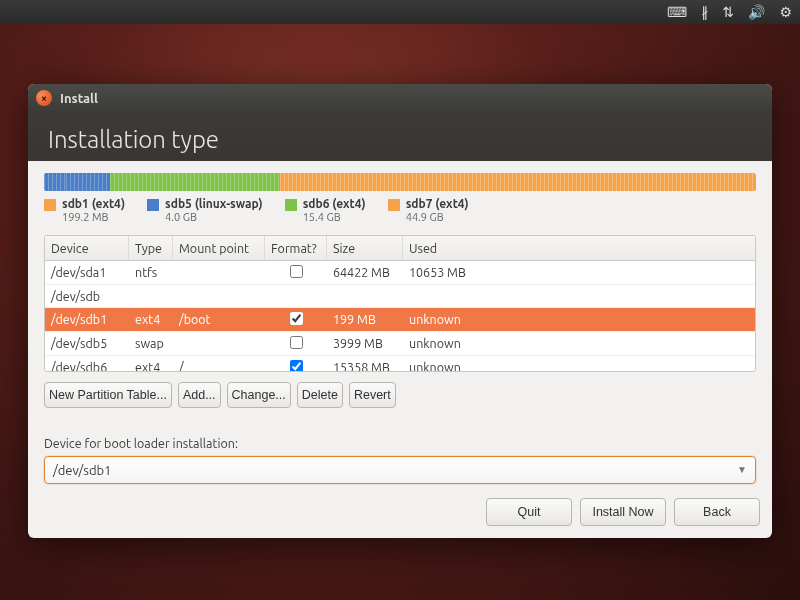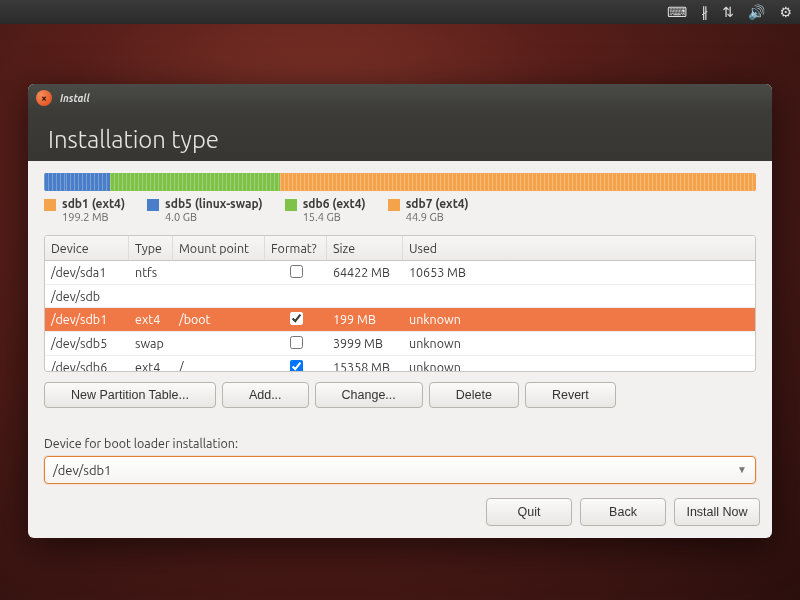--- a/index.html
+++ b/index.html
@@ -28,21 +28,21 @@
 .titlebar {
   height: 28px; background: linear-gradient(#4a4a46, #3c3b37);
   display: flex; align-items: center; padding: 0 8px; gap: 8px;
 }
 .close-btn {
   width: 16px; height: 16px; border-radius: 8px;
   background: radial-gradient(circle at 30% 30%, #f58d5c, #dd4814);
   display: flex; align-items: center; justify-content: center;
   color: #3a1200; font-size: 10px; font-weight: bold; cursor: pointer;
 }
-.titlebar .title { color: #ddd; font-weight: bold; font-size: 10px; font-style: italic; }
+.titlebar .title { color: #ddd; font-weight: bold; font-size: 13px; }
 .header-strip {
   background: linear-gradient(#3c3b37, #373632);
   padding: 14px 20px 8px;
 }
 .header-strip h1 { color: #e8e6e3; font-weight: 300; font-size: 24px; }
 .content { padding: 12px 16px 14px; }
 .usage-bar {
   display: flex; height: 18px; width: 100%;
   border-radius: 2px; overflow: hidden; margin-bottom: 6px;
 }
@@ -78,21 +78,21 @@
 .trow > div { padding: 4px 6px; font-size: 12.5px; white-space: nowrap; overflow: hidden; }
 .trow { border-bottom: 1px solid #eee; }
 .trow.selected { background: #f07746; color: #fff; }
 .trow.selected .chk { accent-color: #fff; }
 .trow .indent { }
 .chk { display: inline-block; width: 13px; height: 13px; }
 .btn-row { display: flex; gap: 6px; margin-top: 10px; }
 .btn {
   background: linear-gradient(#fafaf9,#e9e7e4);
   border: 1px solid #b8b5af; border-radius: 4px;
-  padding: 5px 26px; font-size: 12.5px; cursor: pointer;
+  padding: 5px 4px; font-size: 12.5px; cursor: pointer;
   color: #333;
 }
 .section-label { margin-top: 28px; font-size: 12.5px; }
 .select-wrap {
   margin-top: 6px; border: 1px solid #e3802f; border-radius: 4px;
   background: linear-gradient(#fff,#f5f4f2);
   display: flex; align-items: center; padding: 6px 8px;
   box-shadow: 0 0 0 1px rgba(227,128,47,.15);
 }
 .select-wrap .val { flex: 1; font-size: 13px; }
@@ -223,16 +223,16 @@
 
     <div class="section-label">Device for boot loader installation:</div>
     <div class="select-wrap">
       <div class="val">/dev/sdb1</div>
       <div class="chev">▼</div>
     </div>
   </div>
 
   <div class="footer-btns">
     <button class="btn">Quit</button>
+    <button class="btn">Install Now</button>
     <button class="btn">Back</button>
-    <button class="btn">Install Now</button>
   </div>
 </div>
 
 </body></html>

